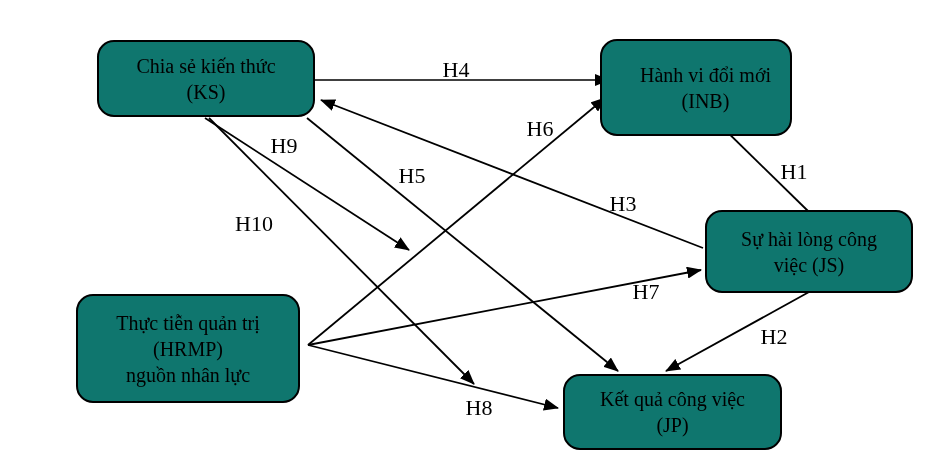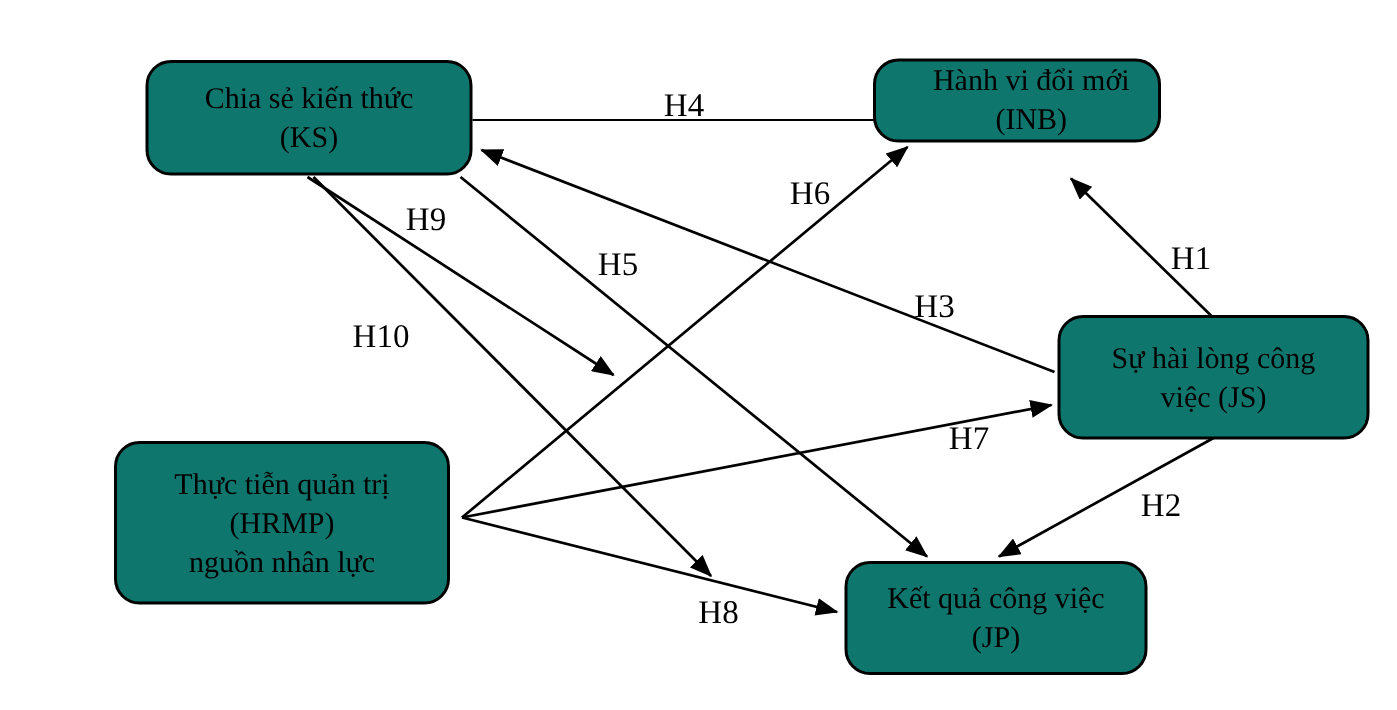--- a/index.html
+++ b/index.html
@@ -41,37 +41,37 @@
     <line x1="308" y1="345" x2="558" y2="408" stroke="#000" stroke-width="1.8" marker-end="url(#ah)"></line>
     <line x1="205" y1="118" x2="409" y2="250" stroke="#000" stroke-width="1.8" marker-end="url(#ah)"></line>
     <line x1="209" y1="118" x2="474" y2="384" stroke="#000" stroke-width="1.8" marker-end="url(#ah)"></line>
   </svg>
 
   <div class="node" style="left:97px;top:40px;width:218px;height:77px;">
     <div class="tline">Chia sẻ kiến thức</div>
     <div class="tline">(KS)</div>
   </div>
 
-  <div class="node" style="left:582px;top:39px;width:192px;height:56px;padding-left:19px;">
+  <div class="node" style="left:600px;top:39px;width:192px;height:97px;padding-left:19px;">
     <div class="tline">Hành vi đổi mới</div>
     <div class="tline">(INB)</div>
   </div>
 
   <div class="node" style="left:705px;top:210px;width:208px;height:83px;">
     <div class="tline">Sự hài lòng công</div>
     <div class="tline">việc (JS)</div>
   </div>
 
   <div class="node" style="left:76px;top:294px;width:224px;height:109px;">
     <div class="tline">Thực tiễn quản trị</div>
     <div class="tline">(HRMP)</div>
     <div class="tline">nguồn nhân lực</div>
   </div>
 
-  <div class="node" style="left:563px;top:374px;width:202px;height:76px;">
+  <div class="node" style="left:563px;top:374px;width:219px;height:76px;">
     <div class="tline">Kết quả công việc</div>
     <div class="tline">(JP)</div>
   </div>
 
   <span class="hlabel" style="left:794px;top:172px;">H1</span>
   <span class="hlabel" style="left:774px;top:337px;">H2</span>
   <span class="hlabel" style="left:623px;top:204px;">H3</span>
   <span class="hlabel" style="left:456px;top:70px;">H4</span>
   <span class="hlabel" style="left:412px;top:176px;">H5</span>
   <span class="hlabel" style="left:540px;top:129px;">H6</span>

